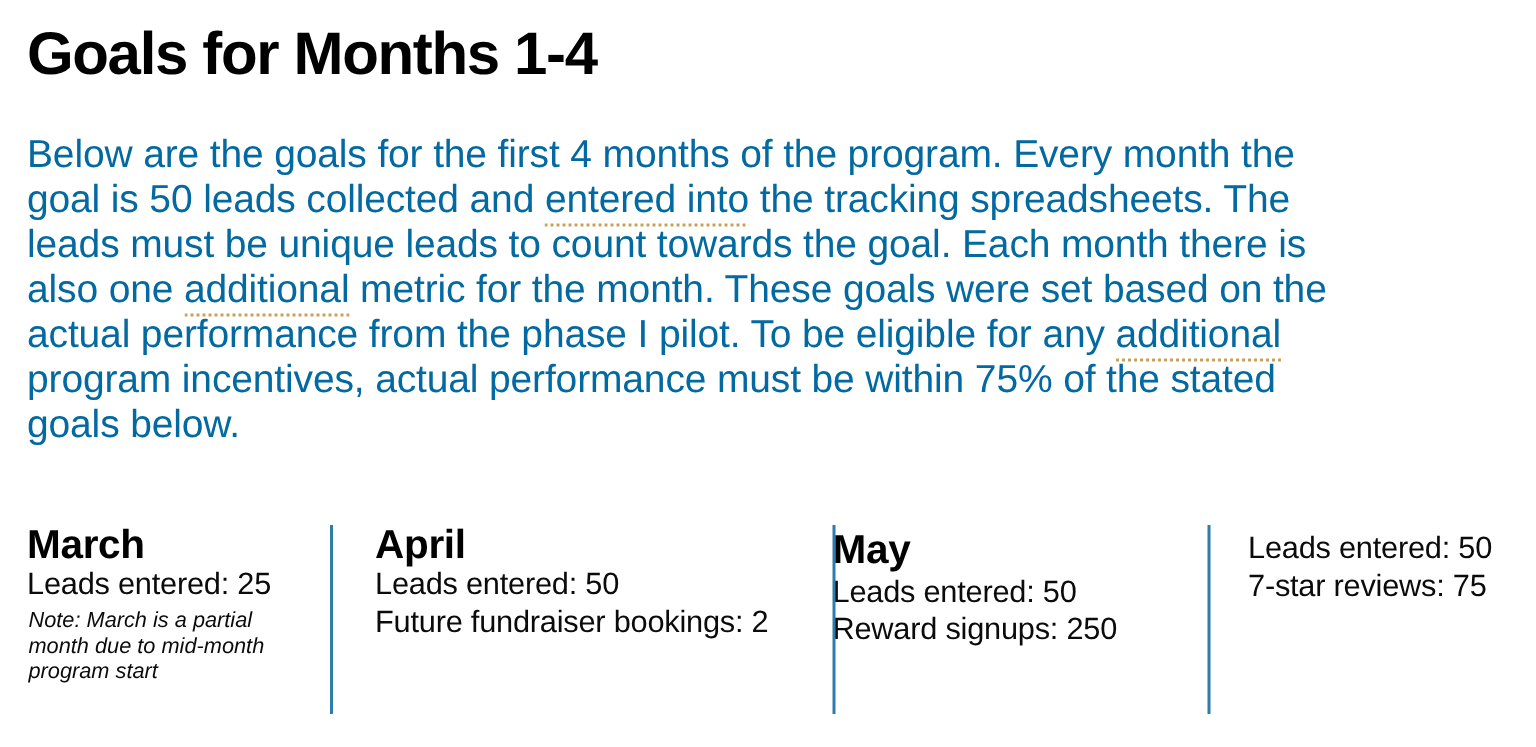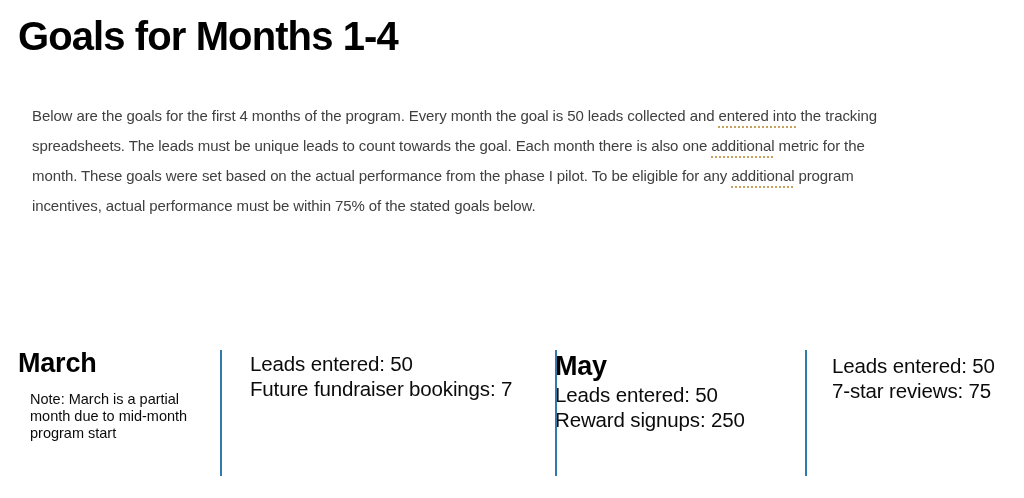--- a/index.html
+++ b/index.html
@@ -30,26 +30,26 @@
     padding-top: 11px;
     font-size: 40px;
     line-height: 50px;
     font-weight: 700;
     letter-spacing: -0.9px;
     color: #000000;
   }
 
   
   .doc-body {
-    margin: 14px;
+    margin: 0;
     padding-top: 26px;
-    font-size: 15px;
+    font-size: 26px;
     line-height: 30px;
     font-weight: 400;
-    color: #404040;
+    color: #0369a1;
     max-width: 995px;
     letter-spacing: -0.1px;
   }
 
   
   .suggest {
     position: relative;
     white-space: nowrap;
   }
   .suggest::after {
@@ -126,49 +126,54 @@
   .metric-line {
     font-size: 20.5px;
     line-height: 25px;
     font-weight: 400;
     letter-spacing: -0.15px;
     color: #0b0b0b;
     white-space: nowrap;
   }
 
   .month-note {
-    margin: 12px;
+    margin: 1px;
     padding-top: 3px;
     font-size: 14.5px;
     line-height: 17px;
+    font-style: italic;
     font-weight: 400;
     color: #0b0b0b;
     max-width: 185px;
   }
 </style>
 <style>.month-col.c1::before,.month-col.c2::before,.month-col.c3::before{background:#2f7cab;}</style></head>
 <body>
 
 <div class="page">
 
   <h1 class="doc-title">Goals for Months 1-4</h1>
 
   <p class="doc-body"><span>Below are the goals for the first 4 months of the program. Every month the goal is 50 leads collected and </span><span class="suggest">entered into</span><span> the tracking spreadsheets. The leads must be unique leads to count towards the goal. Each month there is also one </span><span class="suggest">additional</span><span> metric for the month. These goals were set based on the actual performance from the phase I pilot. To be eligible for any </span><span class="suggest">additional</span><span> program incentives, actual performance must be within 75% of the stated goals below.</span></p>
 
   <div class="months">
 
     <div class="month-col c0">
       <div class="month-name">March</div>
+      <div class="month-metrics">
+        <div class="metric-line">Leads entered: 25</div>
+      </div>
       <div class="month-note">Note: March is a partial month due to mid-month program start</div>
     </div>
 
     <div class="month-col c1">
+      <div class="month-name">April</div>
       <div class="month-metrics">
         <div class="metric-line">Leads entered: 50</div>
-        <div class="metric-line">Future fundraiser bookings: 7</div>
+        <div class="metric-line">Future fundraiser bookings: 2</div>
       </div>
     </div>
 
     <div class="month-col c2">
       <div class="month-name">May</div>
       <div class="month-metrics">
         <div class="metric-line">Leads entered: 50</div>
         <div class="metric-line">Reward signups: 250</div>
       </div>
     </div>

